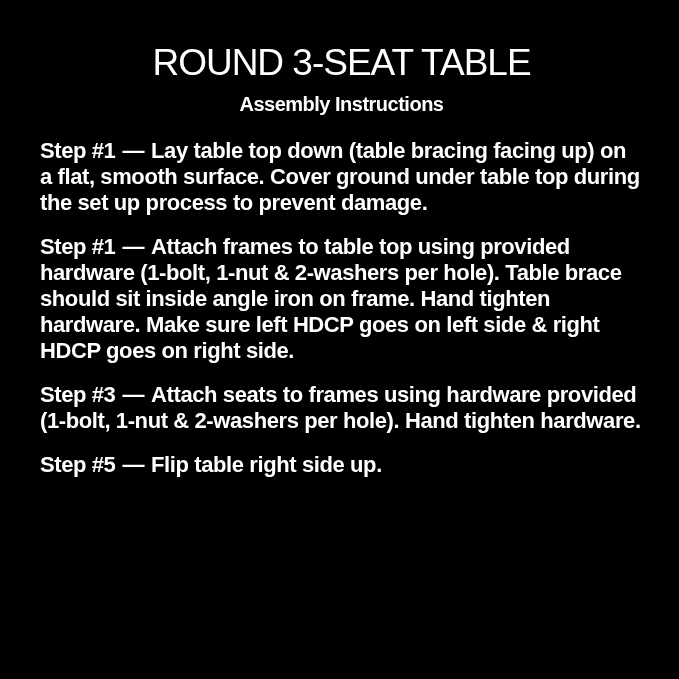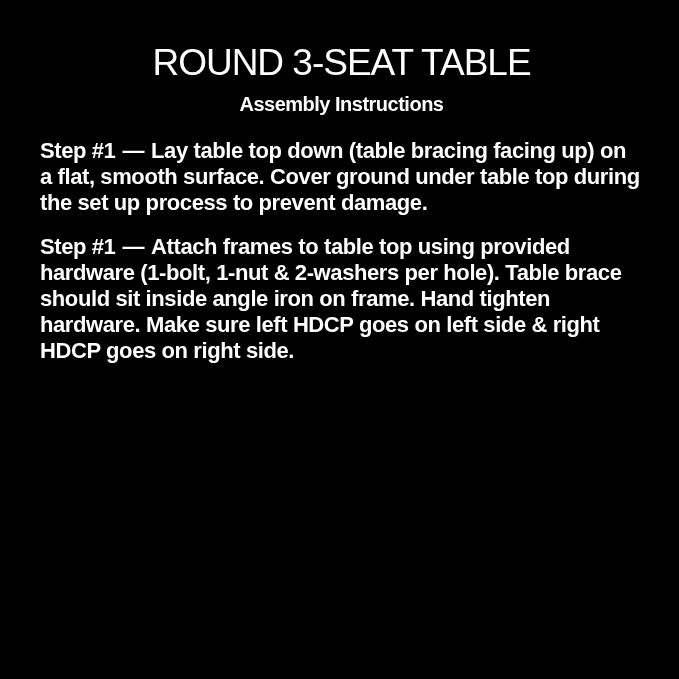--- a/index.html
+++ b/index.html
@@ -53,16 +53,22 @@
   <h2 class="subtitle">Assembly Instructions</h2>
 
   <p class="step">
     <span>Step #1</span><span class="sep">—</span><span>Lay table top down (table bracing facing up) on a flat, smooth surface. Cover ground under table top during the set up process to prevent damage.</span>
   </p>
 
   <p class="step">
     <span>Step #1</span><span class="sep">—</span><span>Attach frames to table top using provided hardware (1-bolt, 1-nut &amp; 2-washers per hole). Table brace should sit inside angle iron on frame. Hand tighten hardware. Make sure left HDCP goes on left side &amp; right HDCP goes on right side.</span>
   </p>
 
+  <p class="step">
+    <span>Step #3</span><span class="sep">—</span><span>Attach seats to frames using hardware provided (1-bolt, 1-nut &amp; 2-washers per hole). Hand tighten hardware.</span>
+  </p>
 
 
+  <p class="step">
+    <span>Step #5</span><span class="sep">—</span><span>Flip table right side up.</span>
+  </p>
 
 </div>
 
 </body></html>

